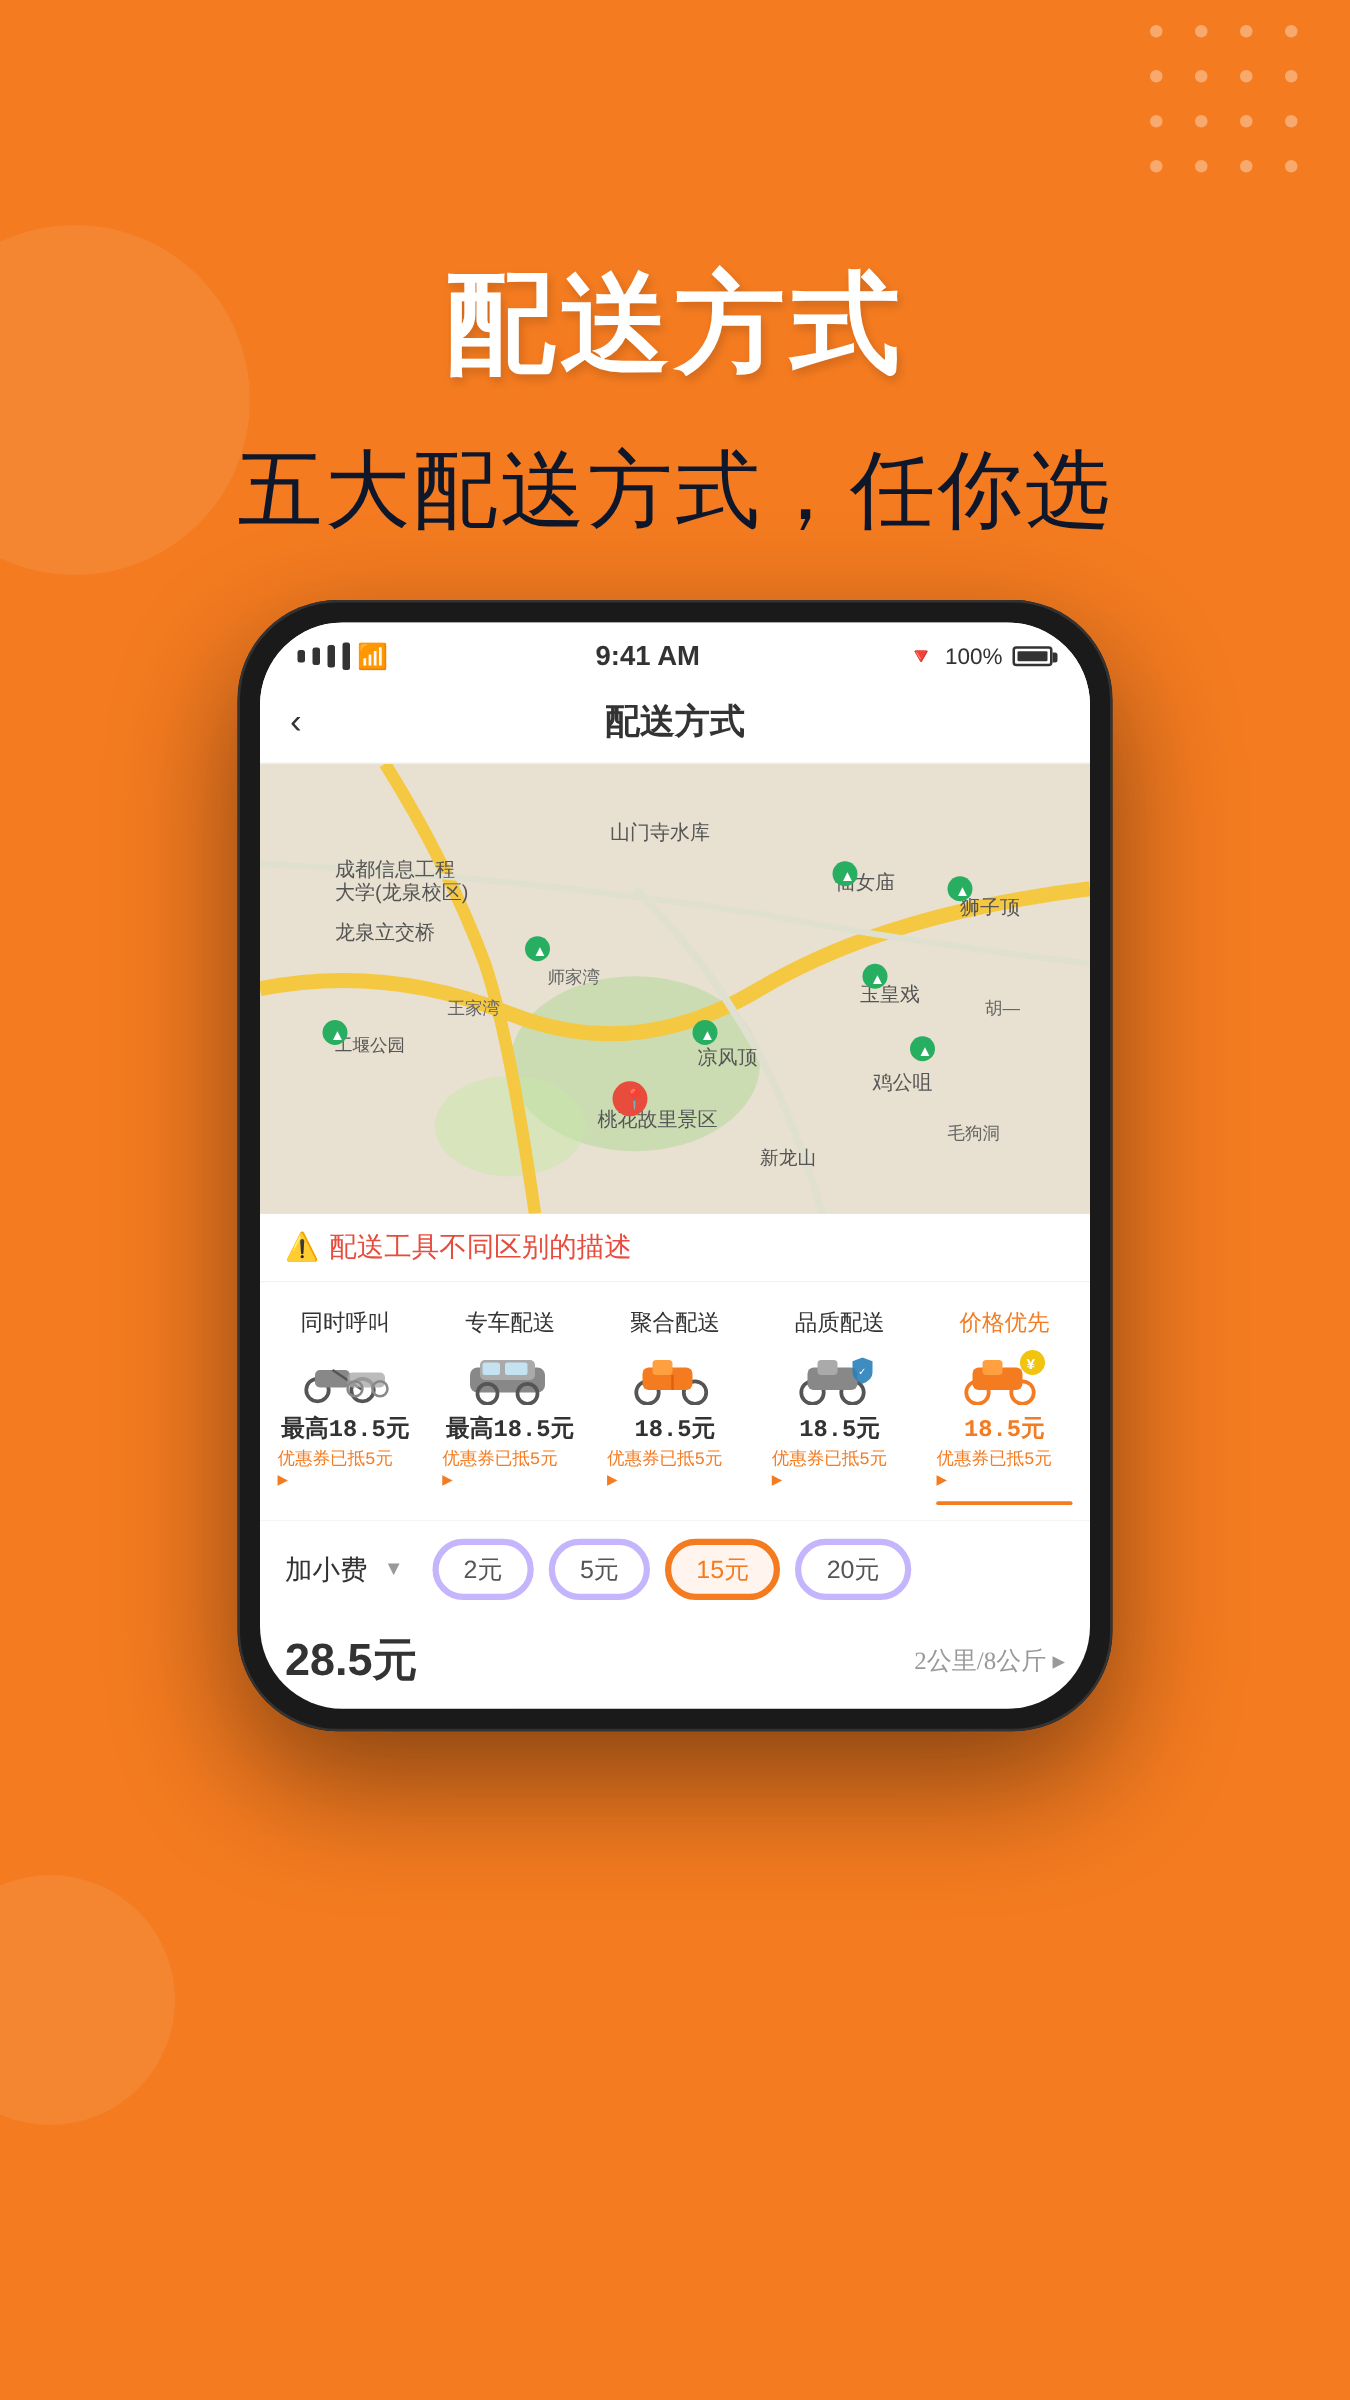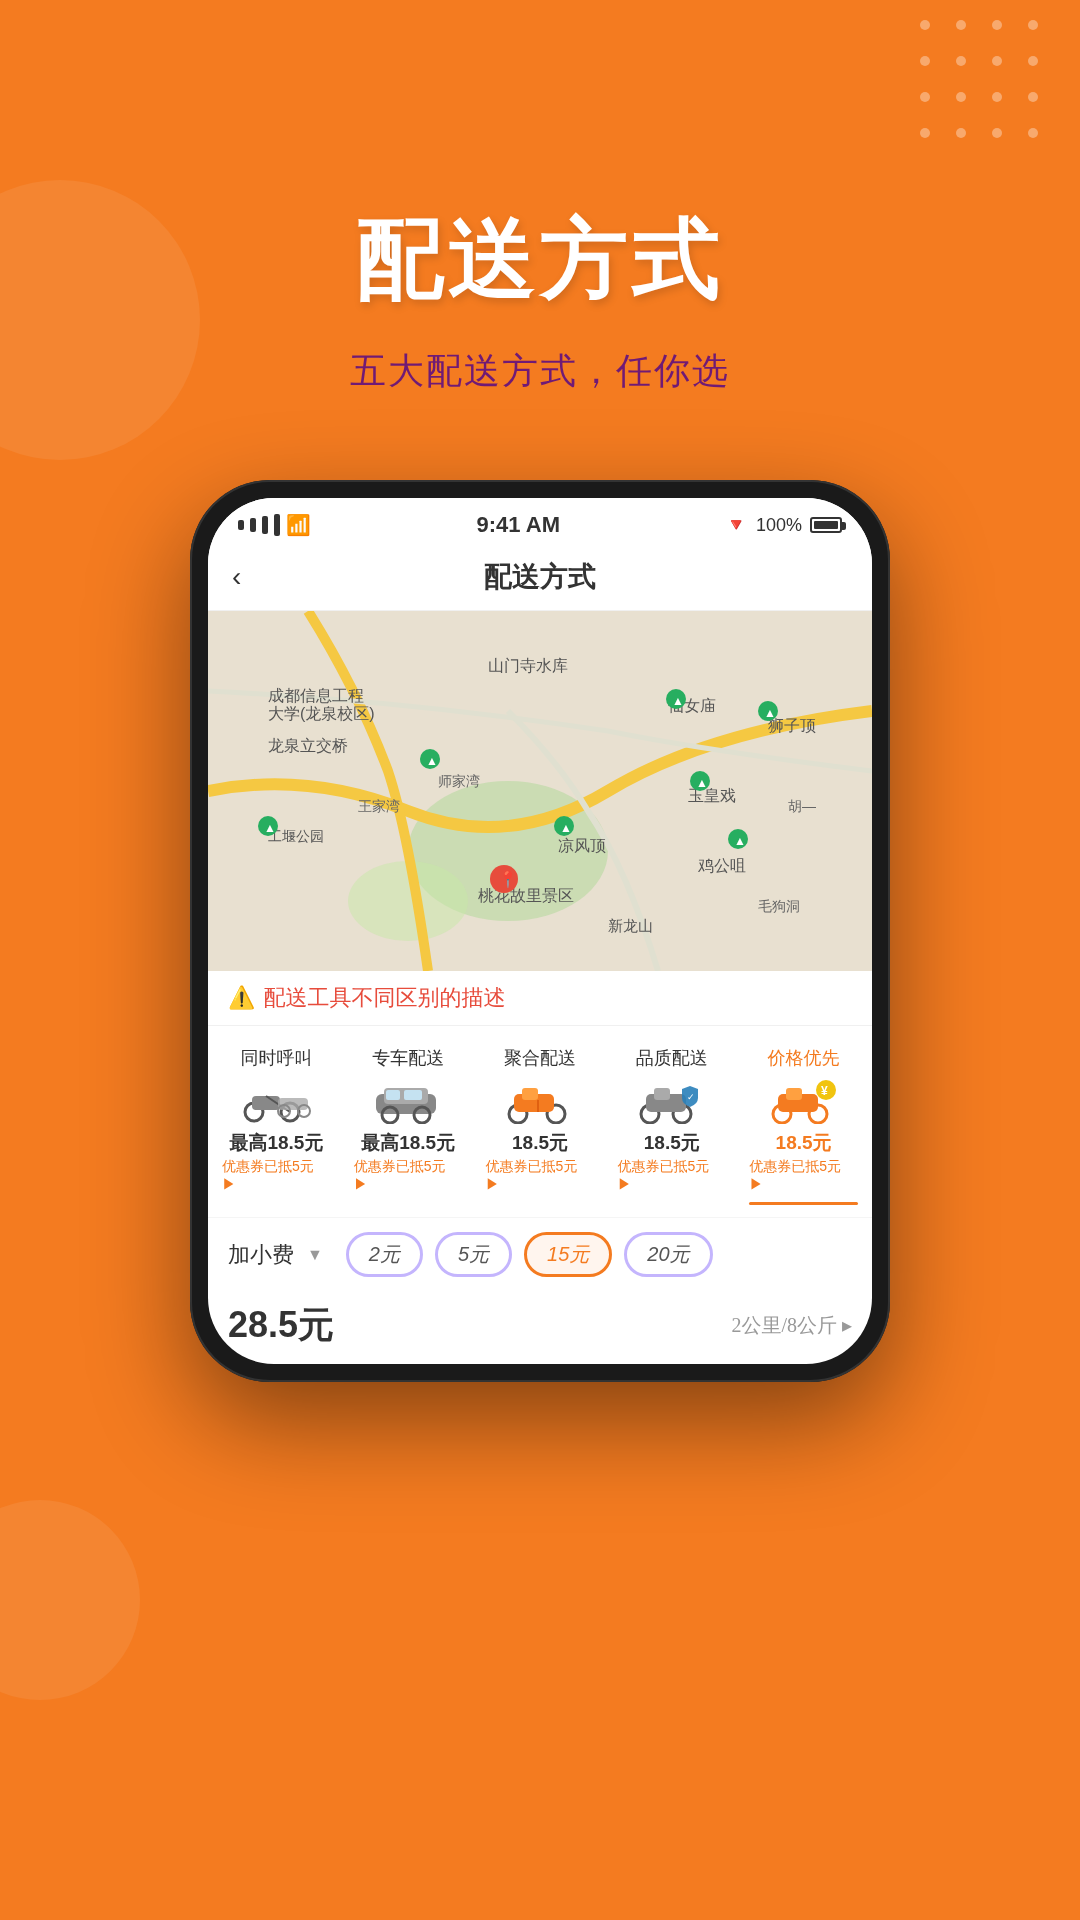--- a/index.html
+++ b/index.html
@@ -59,22 +59,22 @@
     }
     .hero-title {
       font-size: 88px;
       font-weight: 900;
       color: #fff;
       letter-spacing: 4px;
       text-shadow: 2px 4px 8px rgba(0,0,0,0.15);
     }
     .hero-subtitle {
       margin-top: 28px;
-      font-size: 36px;
-      color: #701a75;
+      font-size: 68px;
+      color: #0f172a;
       font-weight: 400;
       letter-spacing: 2px;
     }
 
     
     .phone-wrap {
       position: absolute;
       top: 480px;
       left: 50%;
       transform: translateX(-50%);
@@ -208,20 +208,21 @@
 
     
     .delivery-options {
       background: #fff;
       padding: 20px 0 12px;
     }
     .options-row {
       display: flex;
       gap: 15px;
       padding: 0 10px;
+      font-family: Liberation Mono, monospace;
     }
     .option-item {
       flex: 1;
       display: flex;
       flex-direction: column;
       align-items: center;
       padding: 0 4px;
       cursor: pointer;
     }
     .option-item.active .option-name {
@@ -280,25 +281,24 @@
       font-size: 16px;
       color: #999;
     }
     .fee-options {
       display: flex;
       gap: 12px;
       margin-left: 10px;
     }
     .fee-chip {
       padding: 6px 20px;
-      border: 3px solid #c4b5fd;
+      border: 5px solid #c4b5fd;
       border-radius: 30px;
       font-size: 20px;
       color: #555;
-      font-style: italic;
     }
     .fee-chip.selected {
       border-color: #F47B20;
       color: #F47B20;
       background: #fff5ee;
     }
 
     
     .price-row {
       display: flex;

